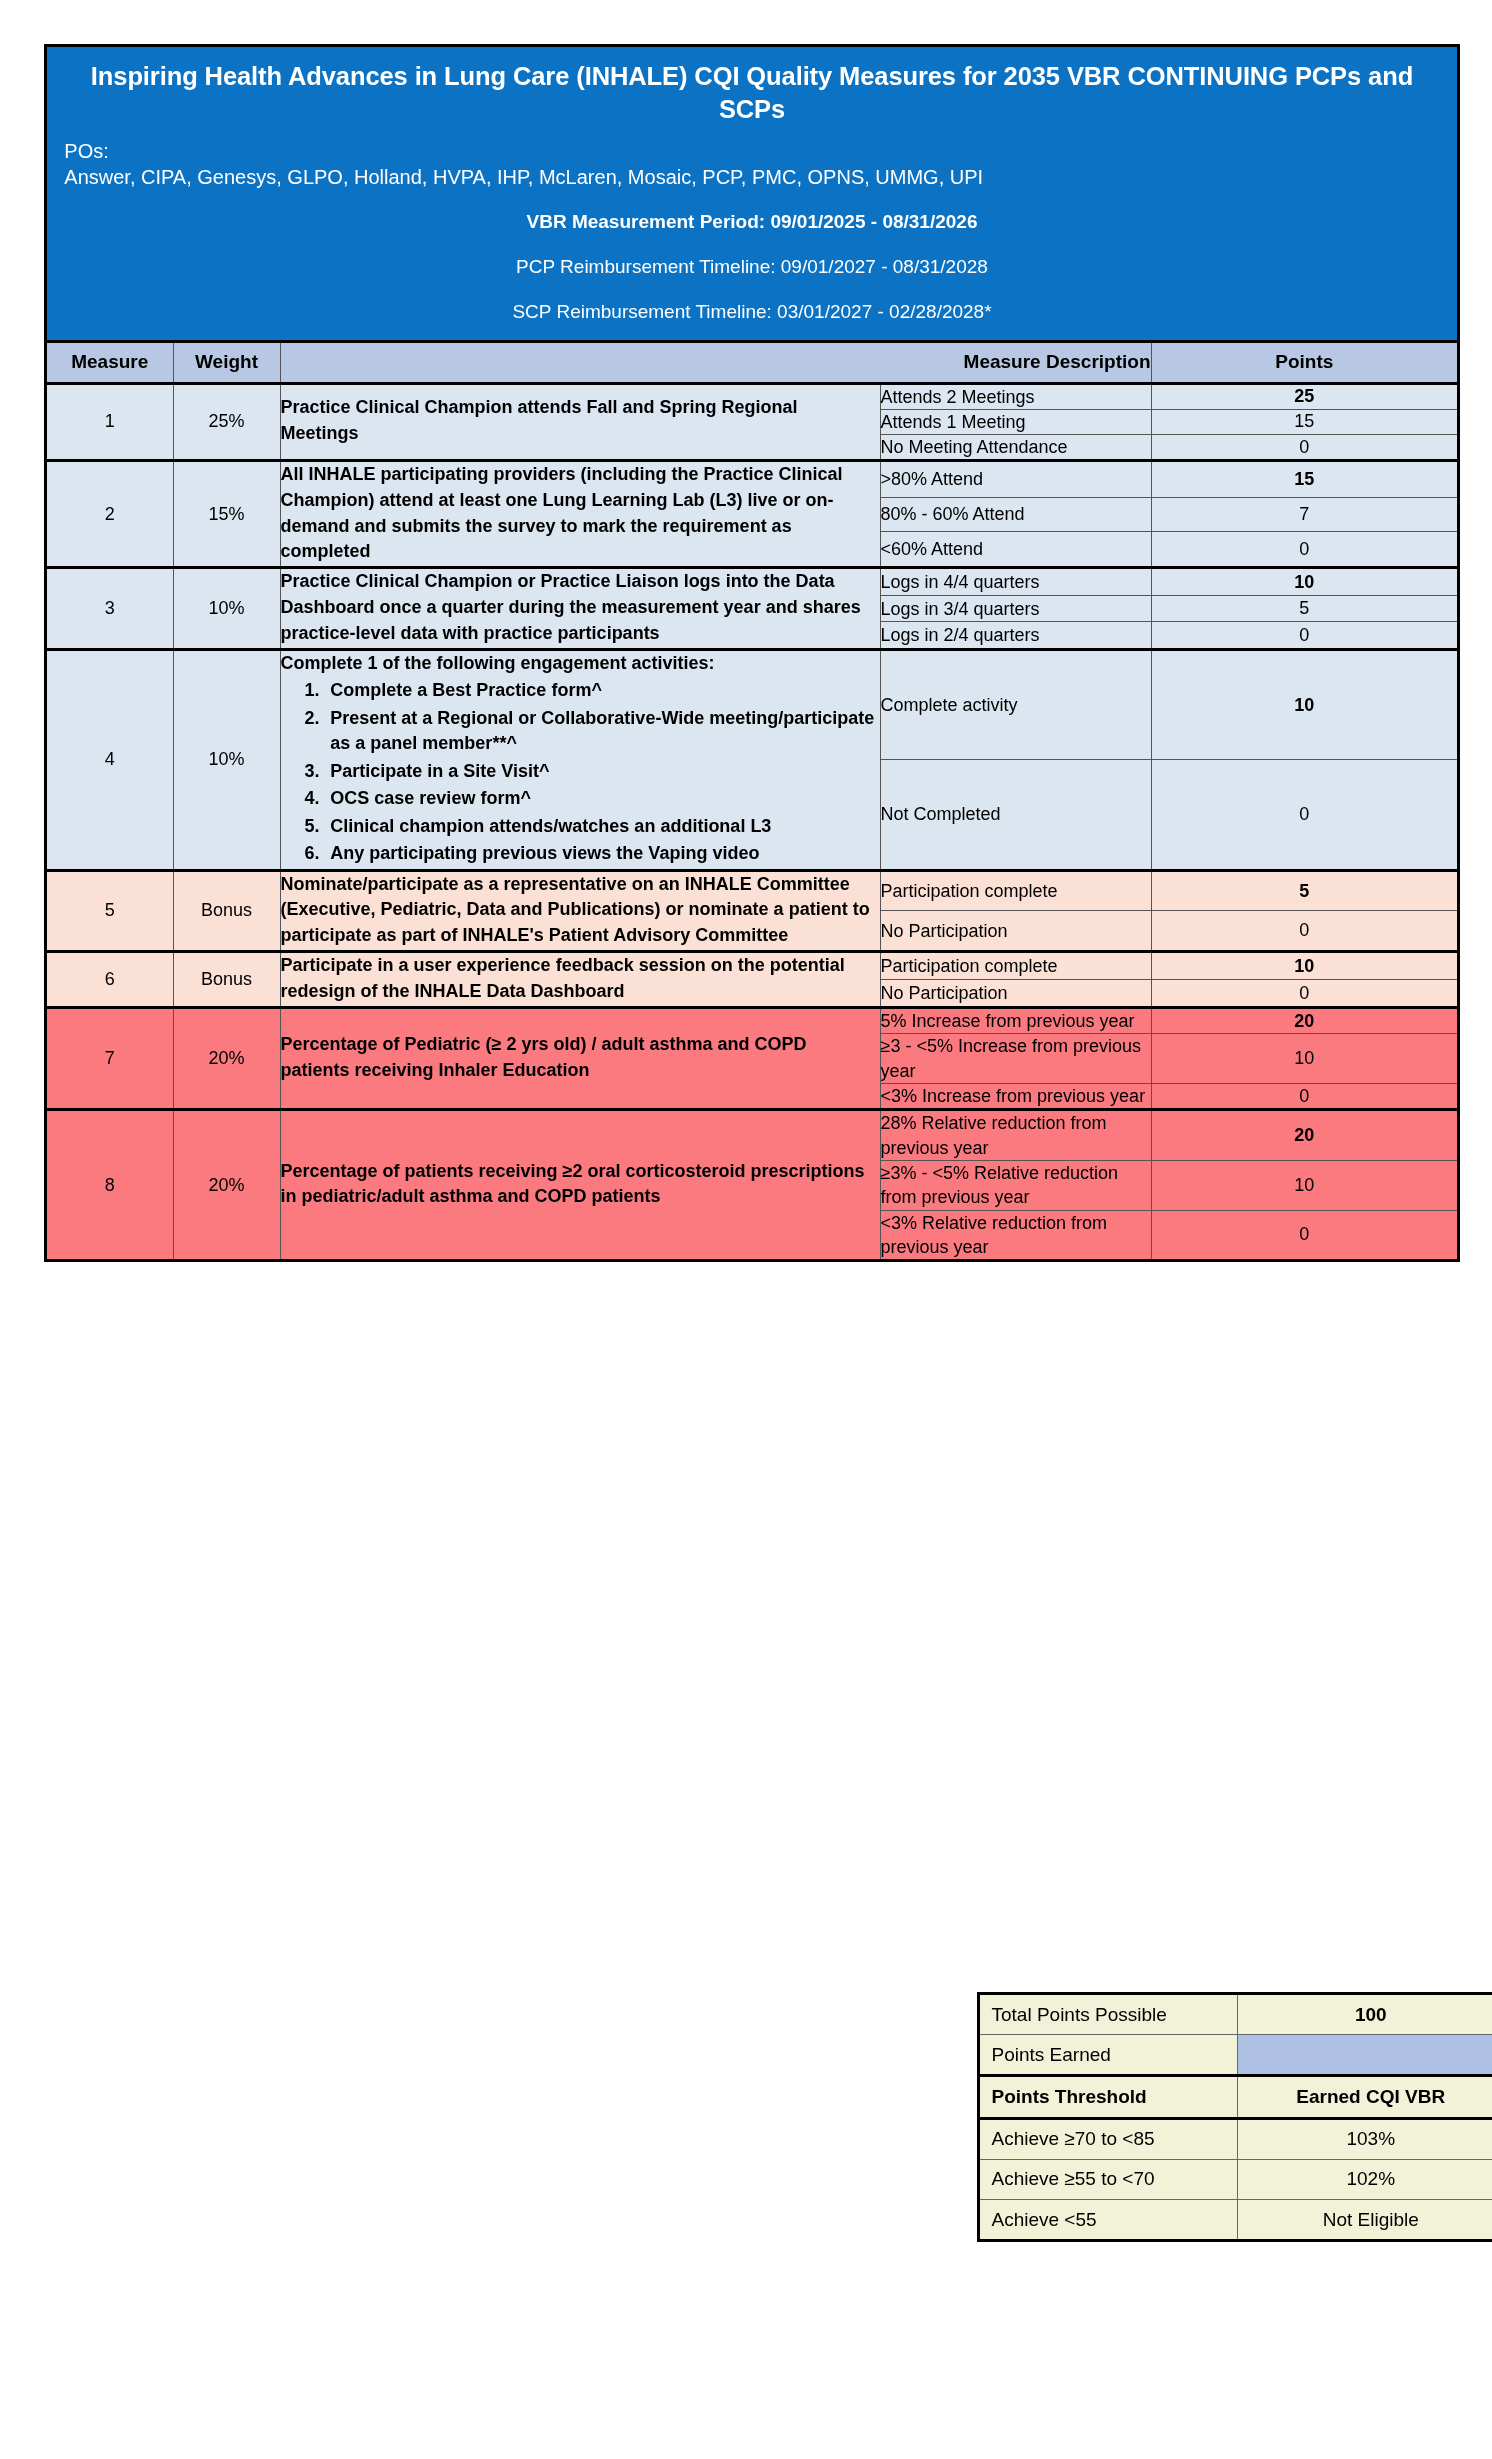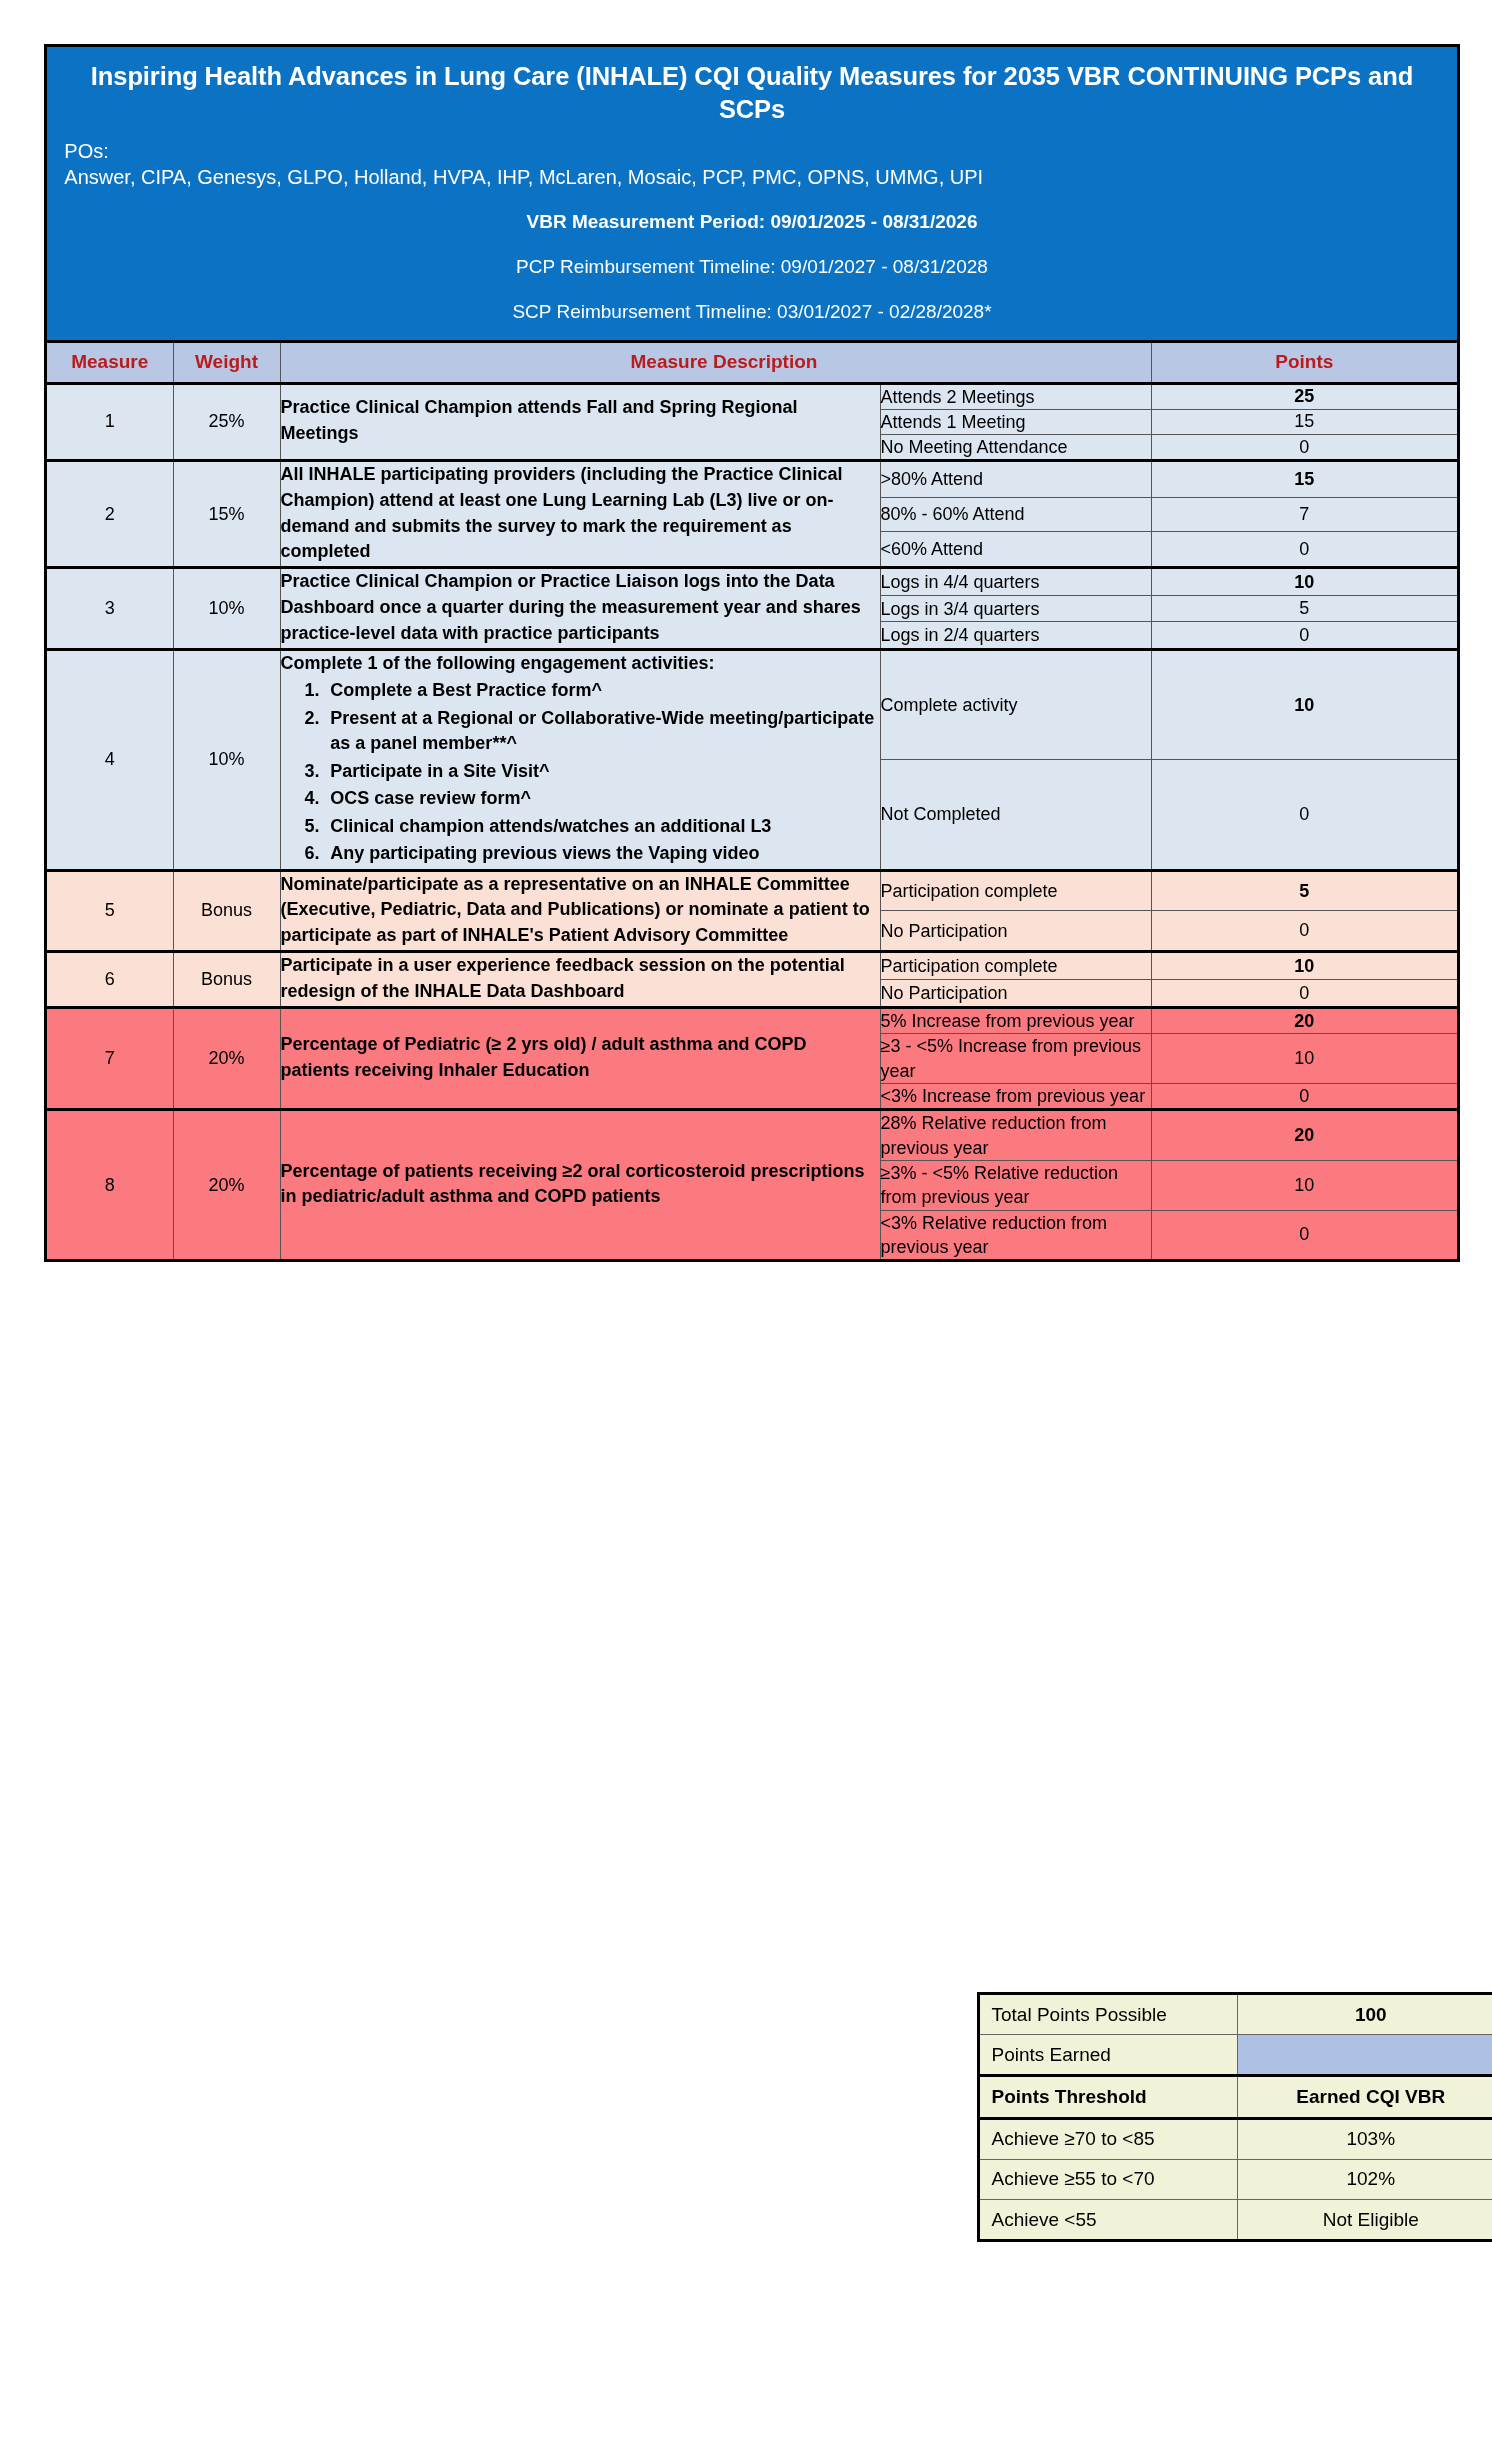--- a/index.html
+++ b/index.html
@@ -72,29 +72,29 @@
   .col-weight{width:107px;}
   .col-desc{width:600px;}
   .col-crit{width:271px;}
   .col-points{width:306px;}
 
   
   .hdr td{
     background:#B8C7E3;
     font-weight:bold;
     font-size:19px;
-    color:#b91c1c;
+    color:#000000;
     height:40px;
     border-right:1px solid #555;
     border-bottom:3.8px solid #000;
     padding:3.8px 9.6px;
     box-sizing:border-box;
   }
   .hdr td.ctr{text-align:center;}
-  .hdr td.lft{text-align:center;padding-left:17px;}
+  .hdr td.lft{text-align:right;padding-left:17px;}
   .hdr td:last-child{border-right:none;}
 
   
   .c-measure, .c-weight{
     text-align:center;
     font-size:18px;
     border-right:1px solid #555;
     box-sizing:border-box;
   }
   .c-desc{

